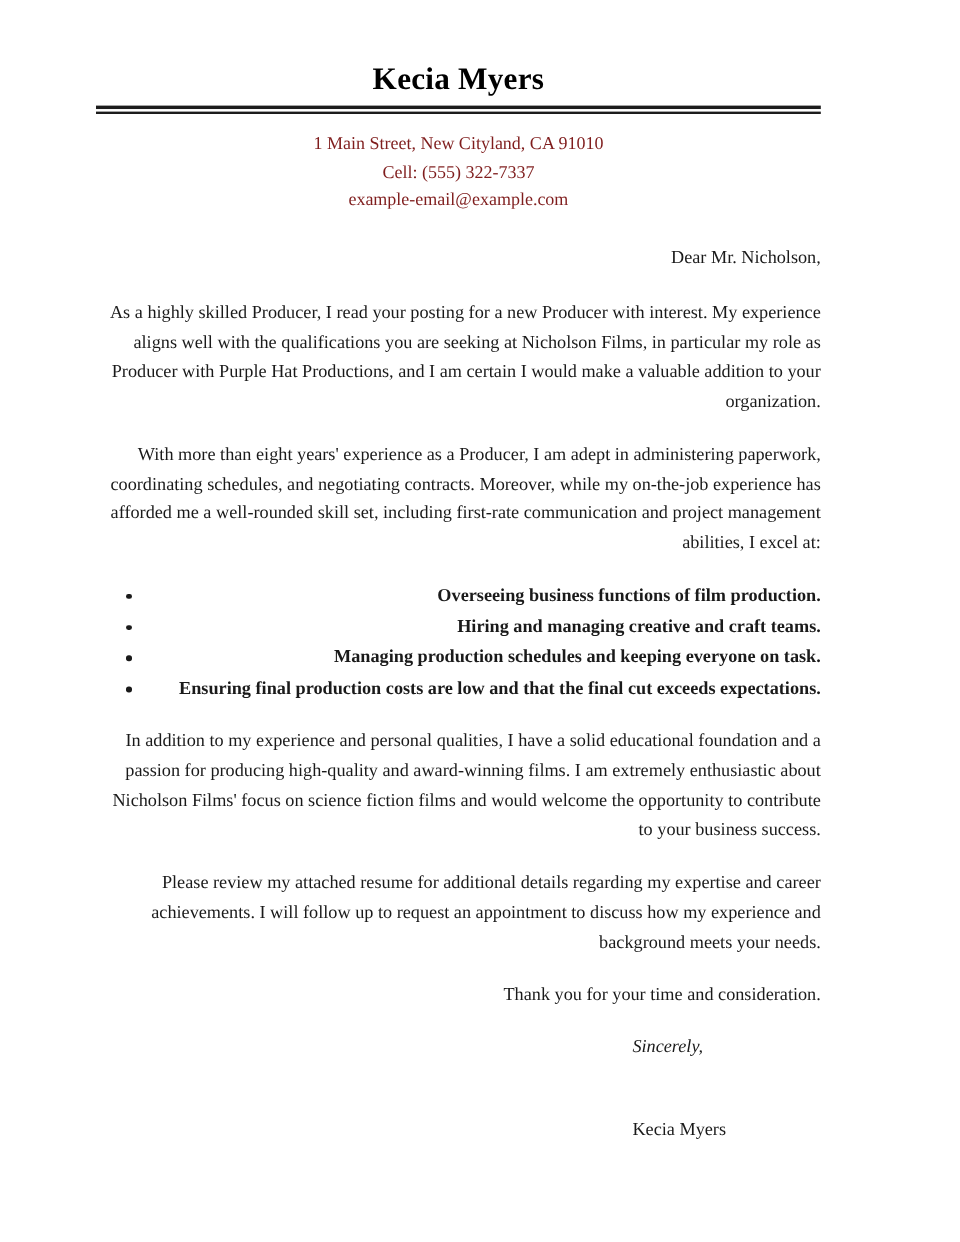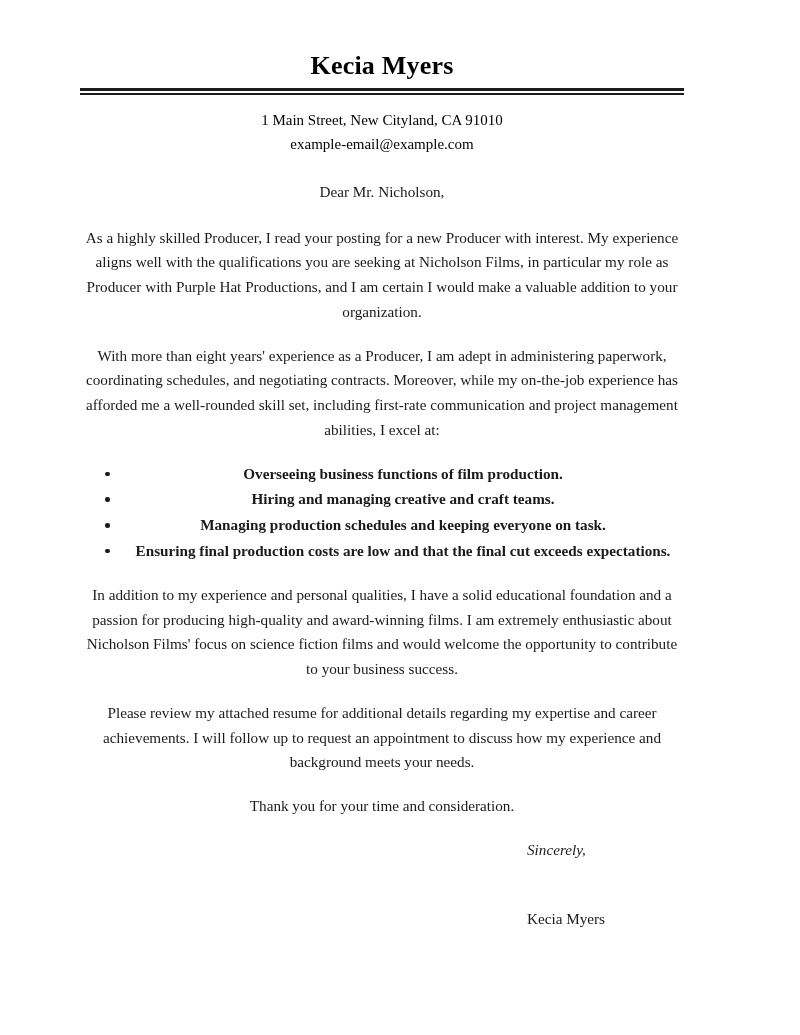--- a/index.html
+++ b/index.html
@@ -51,32 +51,32 @@
   }
   .rule-thin {
     height: 2px;
     background: #1c1c1c;
   }
 
   .contact-lines {
     text-align: center;
     font-size: 15px;
     line-height: 1.55;
-    color: #000000;
+    color: #7f1d1d;
   }
   .contact-line {
     display: block;
   }
 
   
   .letter-body {
     margin-top: 24px;
     font-size: 15.2px;
     line-height: 1.63;
-    text-align: center;
+    text-align: right;
   }
   .letter-body p {
     margin: 0 0 19px 0;
   }
   .salutation {
     margin-bottom: 21px !important;
   }
 
   .skills-list {
     list-style: none;
@@ -126,20 +126,21 @@
     <h1 class="sender-name">Kecia Myers</h1>
 
     <div class="rule-group">
       <div class="rule-thick"></div>
       <div class="rule-gap"></div>
       <div class="rule-thin"></div>
     </div>
 
     <div class="contact-lines">
       <span class="contact-line">1 Main Street, New Cityland, CA 91010</span>
+      <span class="contact-line">Cell: (555) 322-7337</span>
       <span class="contact-line">example-email@example.com</span>
     </div>
   </header>
 
   <main class="letter-body">
     <p class="salutation">Dear Mr. Nicholson,</p>
 
     <p>As a highly skilled Producer, I read your posting for a new Producer with interest. My experience aligns well with the qualifications you are seeking at Nicholson Films, in particular my role as Producer with Purple Hat Productions, and I am certain I would make a valuable addition to your organization.</p>
 
     <p>With more than eight years' experience as a Producer, I am adept in administering paperwork, coordinating schedules, and negotiating contracts. Moreover, while my on-the-job experience has afforded me a well-rounded skill set, including first-rate communication and project management abilities, I excel at:</p>

